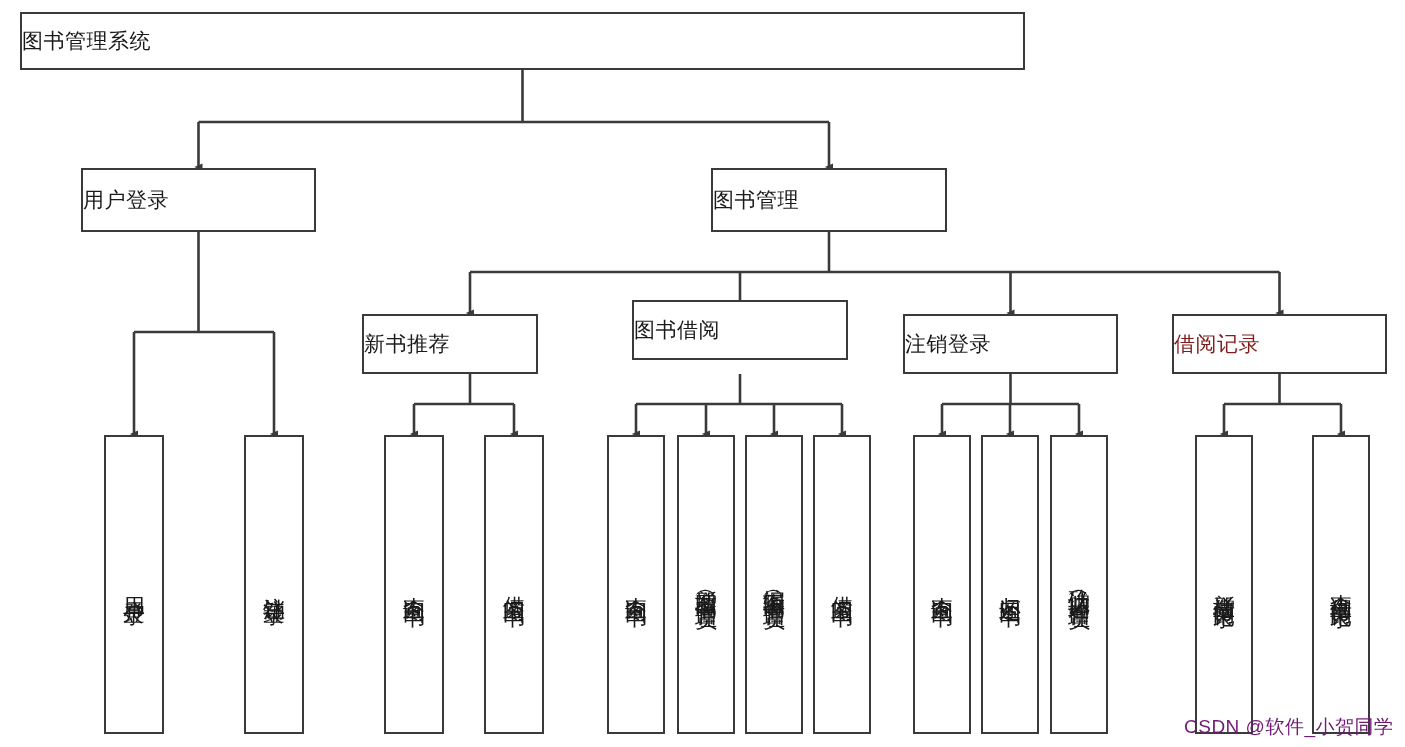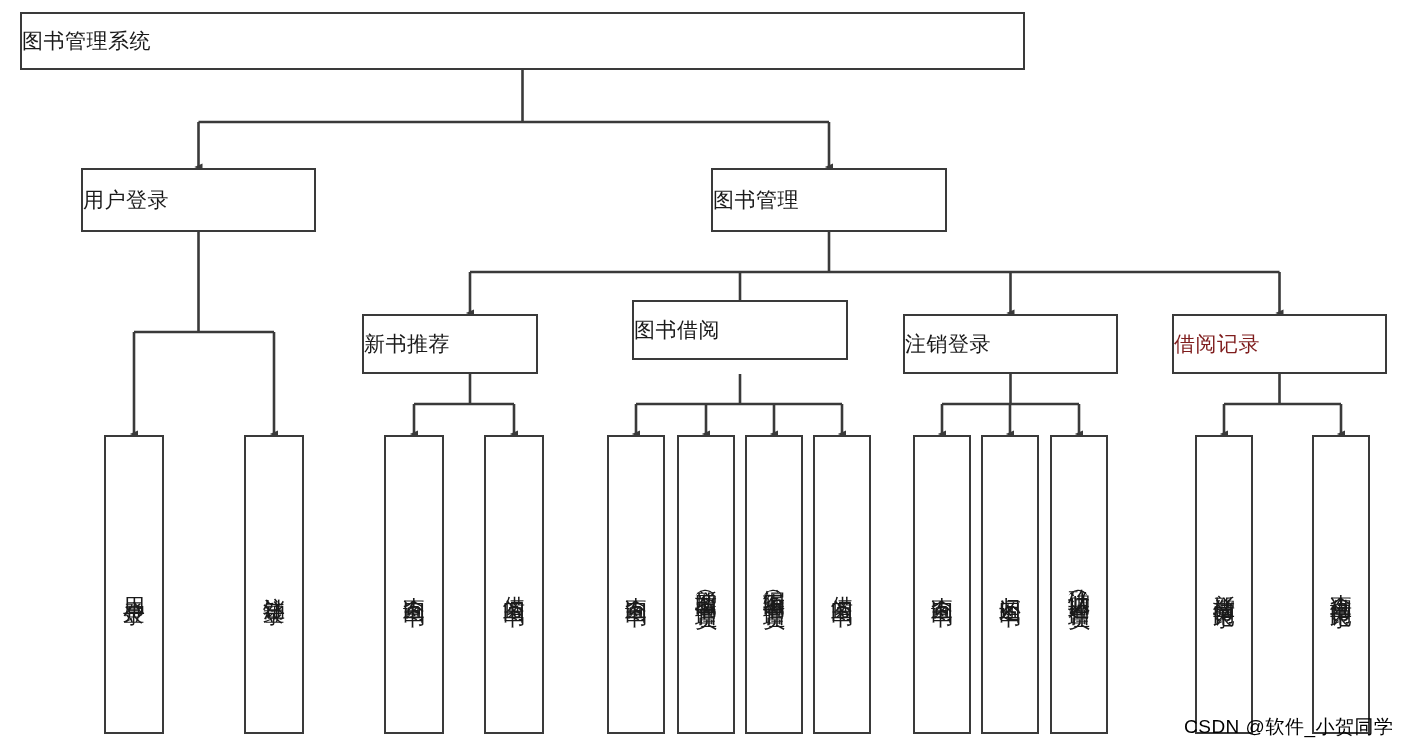--- a/index.html
+++ b/index.html
@@ -166,14 +166,14 @@
       <div class="node vert" style="left: 1050px; top: 435px; width: 58px; height: 299px; border-color: rgb(58, 58, 58);">
         <span class="label" style="color: rgb(26, 26, 26);">确认归还（管理员）</span>
       </div>
       <div class="node vert" style="left: 1195px; top: 435px; width: 58px; height: 299px; border-color: rgb(58, 58, 58);">
         <span class="label" style="color: rgb(26, 26, 26);">新增借阅记录</span>
       </div>
       <div class="node vert" style="left: 1312px; top: 435px; width: 58px; height: 299px; border-color: rgb(58, 58, 58);">
         <span class="label" style="color: rgb(26, 26, 26);">查询借阅记录</span>
       </div>
     </div>
-  <div class="watermark" style="left: 1184px; top: 714px; color: #000000;">CSDN @软件_小贺同学</div>
+  <div class="watermark" style="left: 1184px; top: 714px; color: #701a75;">CSDN @软件_小贺同学</div>
 </div>
 
 </body></html>

